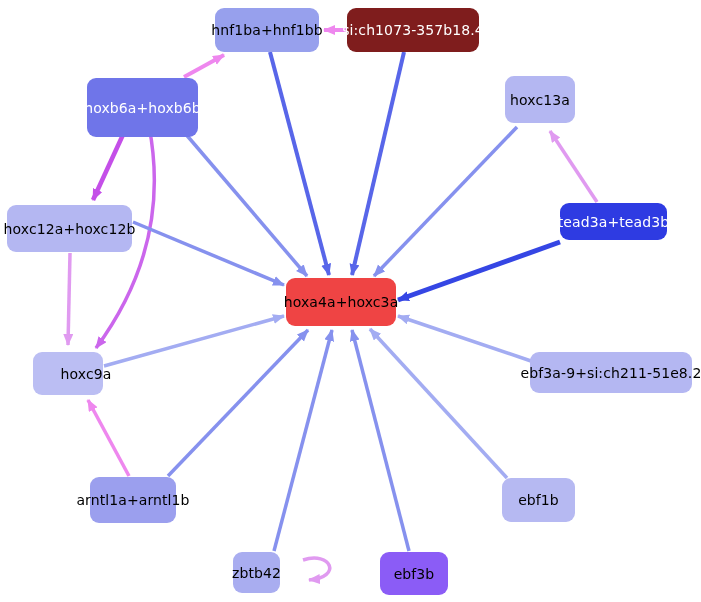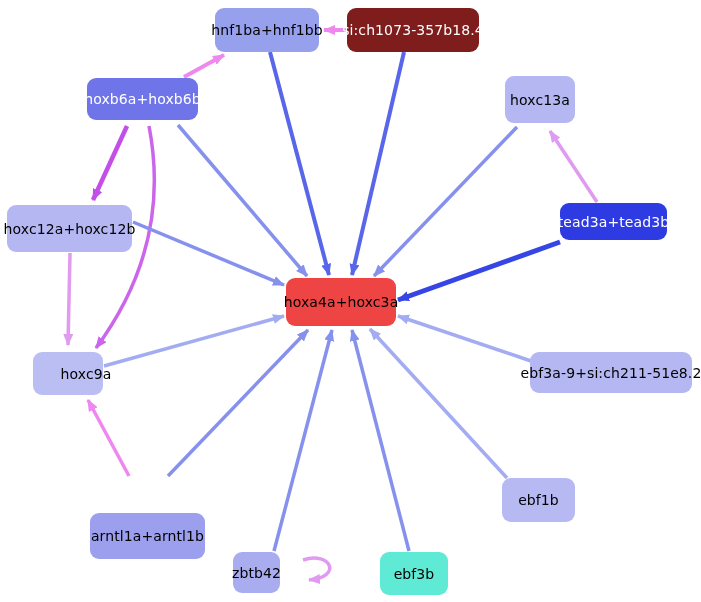--- a/index.html
+++ b/index.html
@@ -71,24 +71,24 @@
       <path d="M104,366 L284,316" fill="none" stroke="#a3acf2" stroke-width="3.5" marker-end="url(#arrow-blue_light)"></path>
       <path d="M531,361 L398,316" fill="none" stroke="#a3acf2" stroke-width="3.5" marker-end="url(#arrow-blue_light)"></path>
       <path d="M168,476 L308,330" fill="none" stroke="#8691ee" stroke-width="3.5" marker-end="url(#arrow-blue_soft)"></path>
       <path d="M507,478 L370,329" fill="none" stroke="#a3acf2" stroke-width="3.5" marker-end="url(#arrow-blue_light)"></path>
       <path d="M274,551 L332,330" fill="none" stroke="#8691ee" stroke-width="3.5" marker-end="url(#arrow-blue_soft)"></path>
       <path d="M409,551 L352,330" fill="none" stroke="#8691ee" stroke-width="3.5" marker-end="url(#arrow-blue_soft)"></path>
     </svg>
 
 <div class="gnode" style="left: 215px; top: 8px; width: 104px; height: 44px; background: rgb(151, 160, 237); color: rgb(0, 0, 0);">hnf1ba+hnf1bb</div>
     <div class="gnode" style="left: 347px; top: 8px; width: 132px; height: 44px; background: #7f1d1d; color: rgb(255, 255, 255);">si:ch1073-357b18.4</div>
-    <div class="gnode" style="left: 87px; top: 78px; width: 111px; height: 42px; background: rgb(111, 117, 233); color: rgb(255, 255, 255);">hoxb6a+hoxb6b</div>
+    <div class="gnode" style="left: 87px; top: 78px; width: 111px; height: 59px; background: rgb(111, 117, 233); color: rgb(255, 255, 255);">hoxb6a+hoxb6b</div>
     <div class="gnode" style="left: 505px; top: 76px; width: 70px; height: 47px; background: rgb(180, 183, 242); color: rgb(0, 0, 0);">hoxc13a</div>
     <div class="gnode" style="left: 7px; top: 205px; width: 125px; height: 47px; background: rgb(180, 183, 242); color: rgb(0, 0, 0);">hoxc12a+hoxc12b</div>
     <div class="gnode" style="left: 560px; top: 203px; width: 107px; height: 37px; background: rgb(46, 59, 226); color: rgb(255, 255, 255);">tead3a+tead3b</div>
     <div class="gnode" style="left: 286px; top: 278px; width: 110px; height: 48px; background: #ef4444; color: rgb(0, 0, 0);">hoxa4a+hoxc3a</div>
     <div class="gnode" style="left: 33px; top: 352px; width: 70px; height: 43px; background: rgb(187, 190, 243); color: rgb(0, 0, 0); padding-left: 36px;">hoxc9a</div>
     <div class="gnode" style="left: 530px; top: 352px; width: 162px; height: 41px; background: rgb(180, 183, 242); color: rgb(0, 0, 0);">ebf3a-9+si:ch211-51e8.2</div>
-    <div class="gnode" style="left: 90px; top: 477px; width: 115px; height: 46px; background: rgb(155, 159, 238); color: rgb(0, 0, 0); margin-top: 36px;">arntl1a+arntl1b</div>
+    <div class="gnode" style="left: 90px; top: 477px; width: 86px; height: 46px; background: rgb(155, 159, 238); color: rgb(0, 0, 0);">arntl1a+arntl1b</div>
     <div class="gnode" style="left: 502px; top: 478px; width: 73px; height: 44px; background: rgb(182, 185, 242); color: rgb(0, 0, 0);">ebf1b</div>
     <div class="gnode" style="left: 233px; top: 552px; width: 47px; height: 41px; background: rgb(169, 173, 240); color: rgb(0, 0, 0);">zbtb42</div>
-    <div class="gnode" style="left: 380px; top: 552px; width: 68px; height: 43px; background: #5eead4; color: rgb(0, 0, 0);">ebf3b</div>
+    <div class="gnode" style="left: 380px; top: 552px; width: 68px; height: 43px; background: #8b5cf6; color: rgb(0, 0, 0);">ebf3b</div>
   </div>
 
 </body></html>

